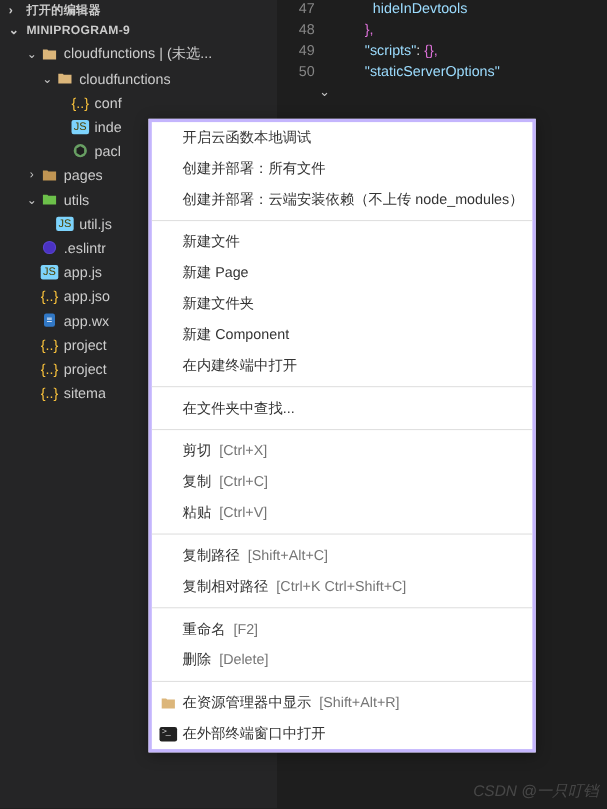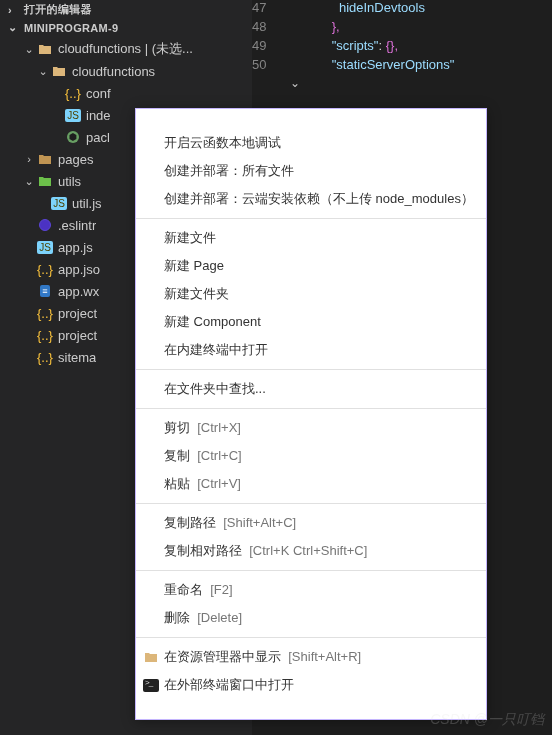--- a/index.html
+++ b/index.html
@@ -15,29 +15,29 @@
 .folder-open { color: #dcb67a; }
 .folder-open svg { fill: #dcb67a; }
 .folder-pages svg { fill: #c09553; }
 .folder-green svg { fill: #6cc04a; }
 .js-badge { background: #7dd3fc; color: #4d4200; font-size: 10px; font-weight: normal; padding: 1px 2px; border-radius: 2px; }
 .json-badge { color: #f9c23c; font-size: 13px; }
 .eslint-circle { width: 12px; height: 12px; border-radius: 50%; background: #4b32c3; border: 1px solid #5a44d4; }
 .wxml-badge { background: #3178c6; color: #fff; font-size: 9px; font-weight: bold; padding: 1px 2px; border-radius: 2px; }
 .node-icon { width: 12px; height: 12px; background: #689f63; border-radius: 50%; display: flex; align-items: center; justify-content: center; color: #1e1e1e; font-size: 9px; font-weight: bold; }
 .editor { position: absolute; left: 252px; top: 0; right: 0; height: 100%; background: #1e1e1e; font-family: Consolas, monospace; font-size: 13px; }
-.gutter { position: absolute; left: 0; top: 0; width: 50px; color: #858585; }
+.gutter { position: absolute; left: 0; top: 0; width: 50px; text-align: right; color: #858585; }
 .gutter div { height: 19px; padding-right: 16px; }
 .code { position: absolute; left: 58px; top: 0; right: 0; }
 .code div { height: 19px; white-space: pre; }
 .punct { color: #d4d4d4; }
 .key { color: #9cdcfe; }
 .brace { color: #da70d6; }
 .fold-mark { position: absolute; left: 38px; color: #c5c5c5; font-size: 12px; }
-.context-menu { position: absolute; left: 135px; top: 108px; width: 352px; background: #ffffff; color: #333333; box-shadow: 0 2px 12px rgba(0,0,0,0.35); border: 1px solid #c4b5fd; font-size: 13px; padding: 20px 0; }
+.context-menu { position: absolute; left: 135px; top: 108px; width: 352px; background: #ffffff; color: #333333; box-shadow: 0 2px 12px rgba(0,0,0,0.35); border: 3px solid #c4b5fd; font-size: 13px; padding: 0 0; }
 .menu-item { display: flex; align-items: center; height: 28px; padding: 0 20px 0 28px; position: relative; }
 .menu-item .mi-icon { position: absolute; left: 6px; width: 18px; height: 16px; display: flex; align-items: center; justify-content: center; }
 .menu-item .mi-label { flex: 1; white-space: nowrap; }
 .menu-item .mi-key { color: #767676; }
 .menu-sep { height: 1px; background: #e0e0e0; margin: 5px 0; }
 .mi-folder svg { fill: #dcb67a; }
 .mi-terminal { background: #222; width: 16px; height: 13px; border-radius: 2px; position: relative; }
 .mi-terminal::before { content: ">_"; color: #ddd; font-size: 8px; position: absolute; left: 2px; top: -1px; letter-spacing: -1px; }
 .watermark { position: absolute; right: 8px; bottom: 6px; color: rgba(220,220,220,0.22); font-size: 14px; pointer-events: none; font-style: italic; } .pad-1 { padding-left: 22px; } .pad-2 { padding-left: 36px; } .pad-3 { padding-left: 50px; }
 </style>

